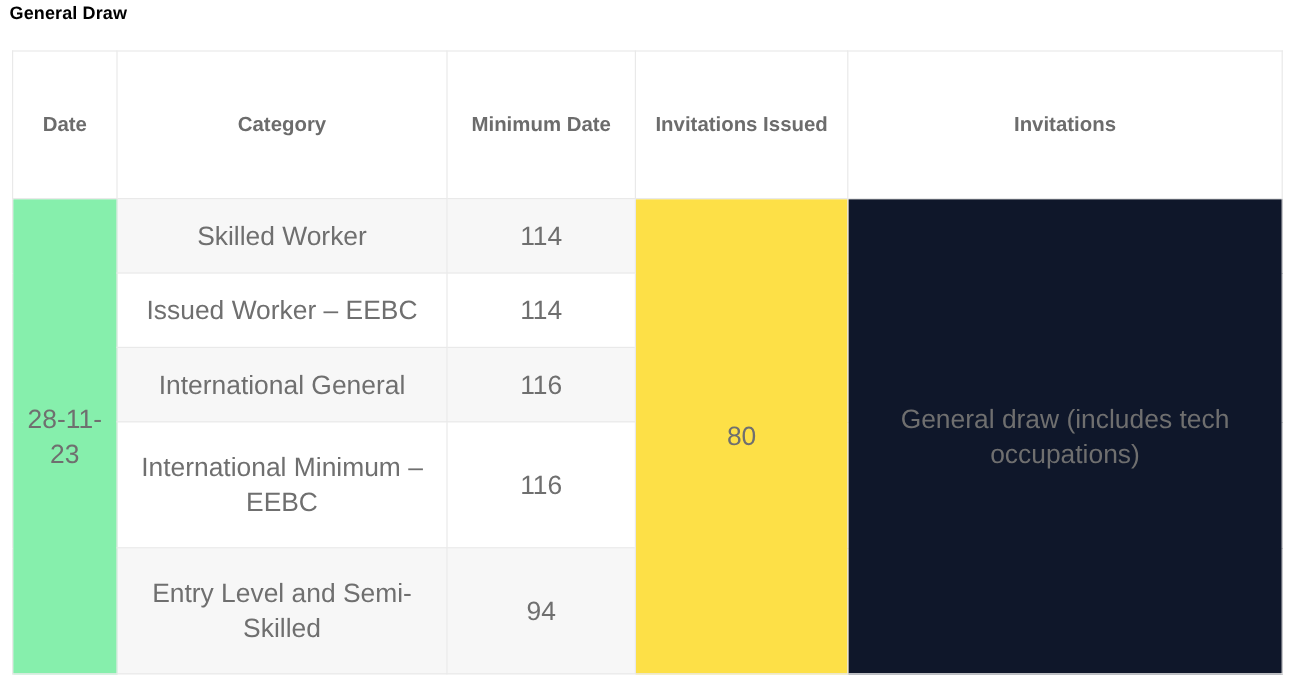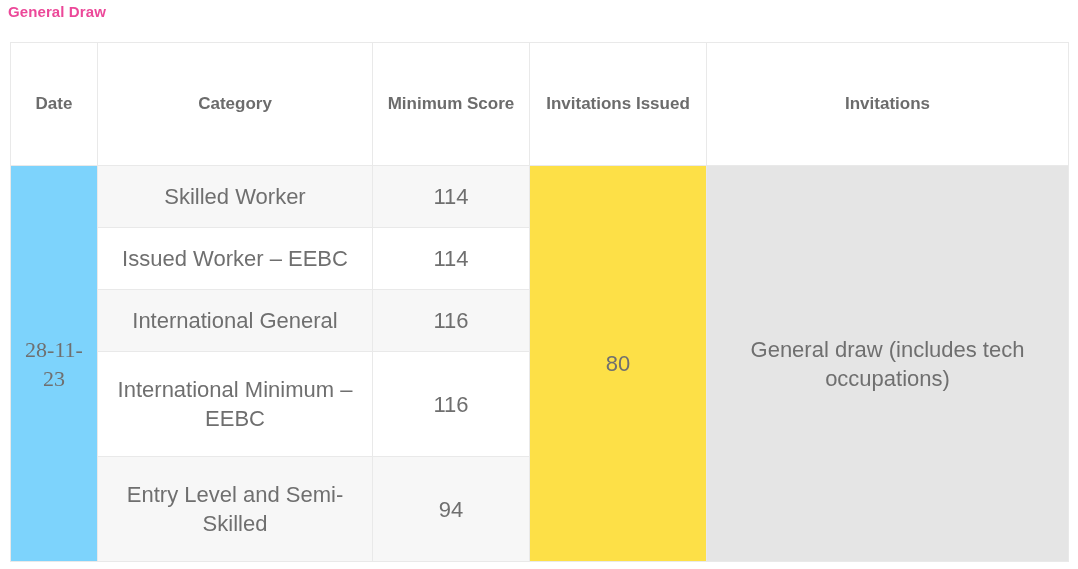--- a/index.html
+++ b/index.html
@@ -19,21 +19,21 @@
     width: 1078px;
     height: 569px;
     box-sizing: border-box;
   }
   .section-title {
     position: absolute;
     left: 8px;
     top: 1px;
     font-size: 15px;
     font-weight: bold;
-    color: #ec4899;
+    color: #000000;
     letter-spacing: 0.1px;
     line-height: 22px;
   }
   .table-wrap {
     position: absolute;
     left: 10px;
     top: 42px;
     width: 1058px;
     height: 520px;
   }
@@ -68,33 +68,32 @@
     font-size: 17px;
     color: #6c6c6c;
     line-height: 30px;
   }
   table.draw-table thead th.h-category { padding-left: 6px; padding-right: 6px; }
 
   td.cell-alt  { background: #f7f7f7; }
   td.cell-base { background: #ffffff; }
 
   td.date-cell {
-    background: #7dd3fc;
+    background: #86efac;
     font-size: 17px;
     line-height: 30px;
     padding-left: 4px;
     padding-right: 4px;
-    font-family: Liberation Serif, serif;
   }
   td.invitations-cell {
     background: #fde047;
     font-size: 17px;
   }
   td.description-cell {
-    background: #e5e5e5;
+    background: #0f172a;
     font-size: 17px;
     line-height: 32px;
     padding-left: 28px;
     padding-right: 28px;
   }
 </style>
 </head>
 <body>
 
 <div class="page">
@@ -107,21 +106,21 @@
         <col class="c-date">
         <col class="c-category">
         <col class="c-score">
         <col class="c-invitations">
         <col class="c-description">
       </colgroup>
       <thead>
         <tr>
           <th class="h-date">Date</th>
           <th class="h-category">Category</th>
-          <th class="h-score">Minimum Score</th>
+          <th class="h-score">Minimum Date</th>
           <th class="h-invitations">Invitations Issued</th>
           <th class="h-description">Invitations</th>
         </tr>
       </thead>
       <tbody>
         <tr>
           <td class="date-cell" rowspan="5">28-11-23</td>
           <td class="cell-alt">Skilled Worker</td>
           <td class="cell-alt">114</td>
           <td class="invitations-cell" rowspan="5">80</td>

